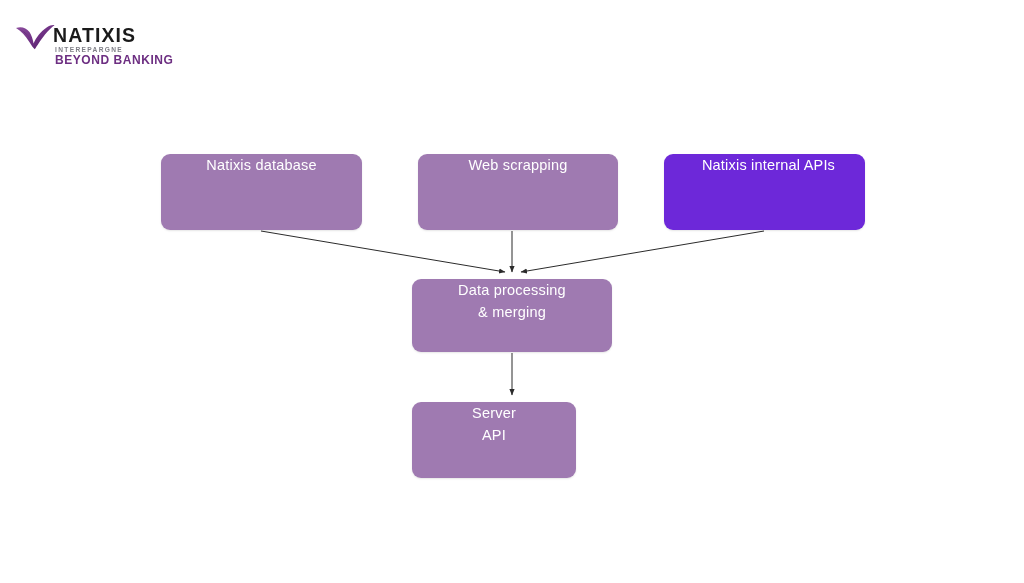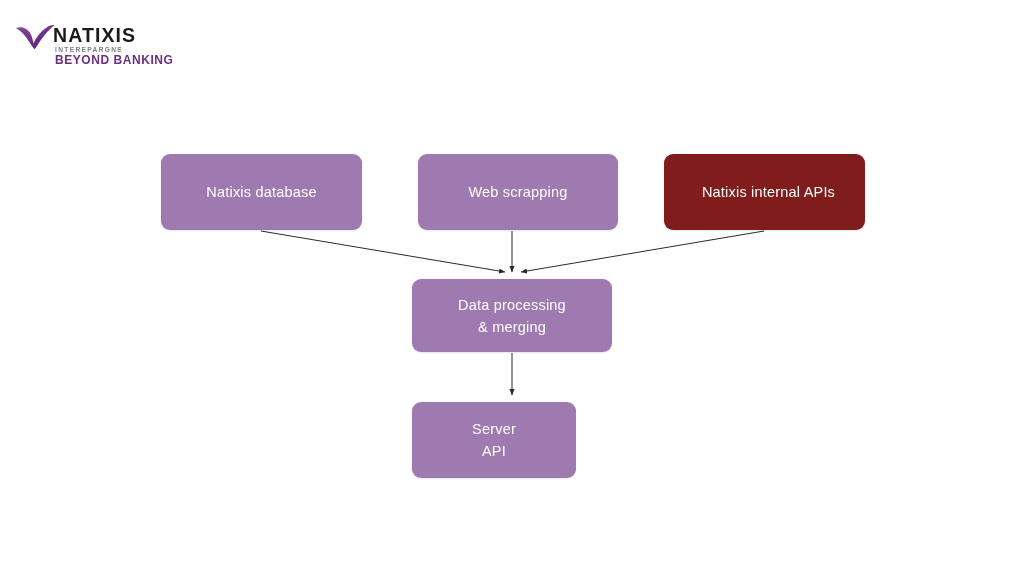--- a/index.html
+++ b/index.html
@@ -78,21 +78,21 @@
     left: 0;
     top: 0;
     width: 1024px;
     height: 583px;
     pointer-events: none;
   }
   .node {
     position: absolute;
     border-radius: 9px;
     display: flex;
-    align-items: center;
+    align-items: flex-start;
     justify-content: center;
     text-align: center;
     color: #ffffff;
     font-size: 14.5px;
     line-height: 22px;
     letter-spacing: 0.2px;
     box-sizing: border-box;
     box-shadow: 0 1px 2px rgba(0,0,0,0.10);
   }
   .node-label { white-space: pre-line; }
@@ -147,21 +147,21 @@
   </svg>
 
   <div class="node" id="node-natixis-database" style="background:#9f7ab1;">
     <span class="node-label">Natixis database</span>
   </div>
 
   <div class="node" id="node-web-scrapping" style="background:#9f7ab1;">
     <span class="node-label">Web scrapping</span>
   </div>
 
-  <div class="node" id="node-natixis-apis" style="background:#7f1d1d;padding-left:8px;">
+  <div class="node" id="node-natixis-apis" style="background:#6d28d9;padding-left:8px;">
     <span class="node-label">Natixis internal APIs</span>
   </div>
 
   <div class="node" id="node-data-processing" style="background:#9f7ab1;">
     <span class="node-label">Data processing
 &amp; merging</span>
   </div>
 
   <div class="node" id="node-server-api" style="background:#9f7ab1;">
     <span class="node-label">Server

